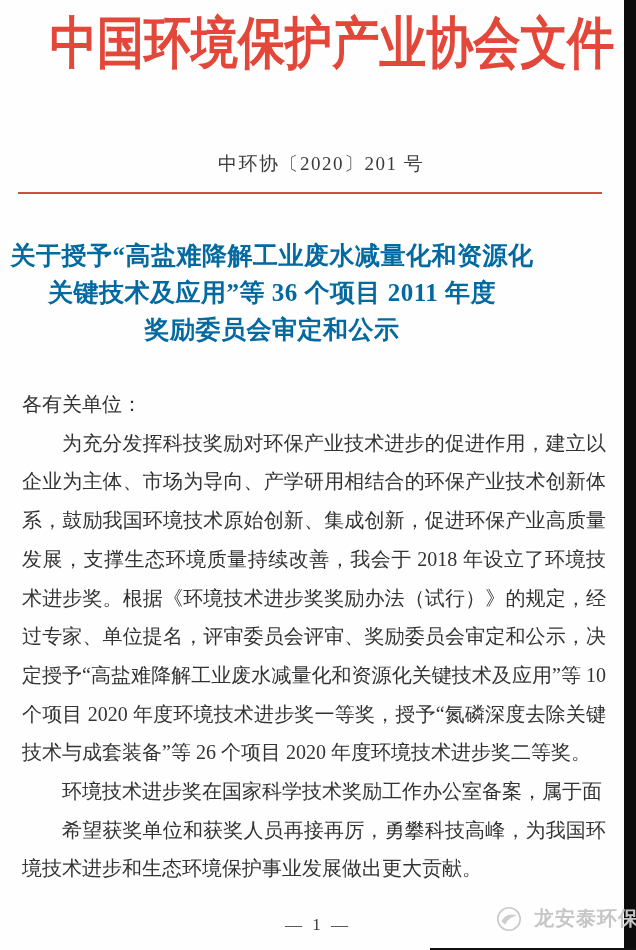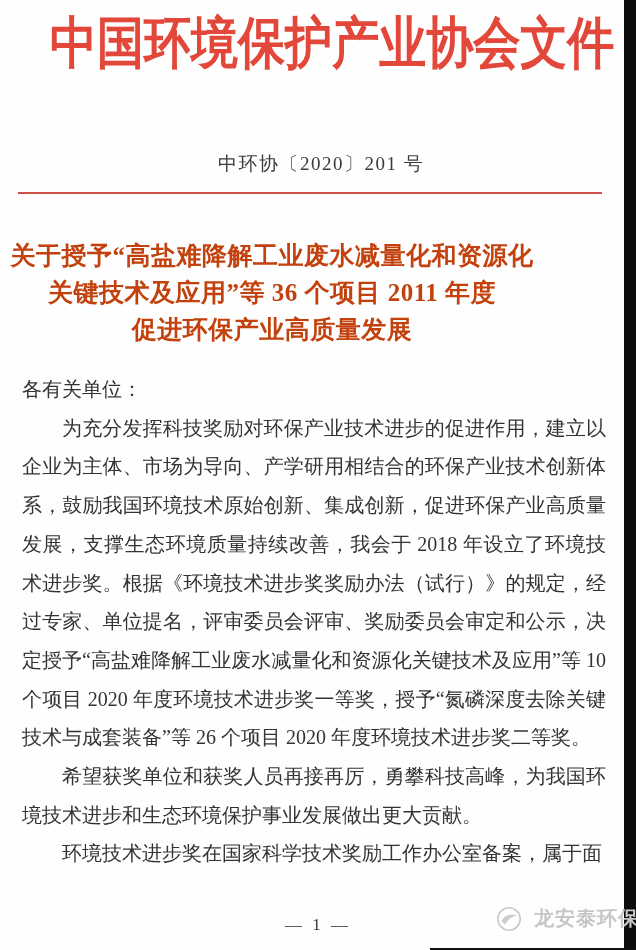--- a/index.html
+++ b/index.html
@@ -68,26 +68,26 @@
   }
   .doc-title {
     position: absolute;
     top: 237px;
     left: 0;
     width: 544px;
     text-align: center;
     font-weight: 700;
     font-size: 25px;
     line-height: 37px;
-    color: #c2410c;
+    color: #0369a1;
     letter-spacing: 0.5px;
   }
   .doc-body {
     position: absolute;
-    top: 370px;
+    top: 385px;
     left: 22px;
     width: 584px;
     font-size: 20px;
     line-height: 38.7px;
     color: #333333;
     text-align: justify;
     text-justify: inter-character;
   }
   .doc-body p {
     margin: 0;
@@ -132,28 +132,28 @@
 
   <div class="red-header">中国环境保护产业协会文件</div>
 
   <div class="doc-number">中环协〔2020〕201 号</div>
 
   <div class="red-rule"></div>
 
   <div class="doc-title">
     <div>关于授予“高盐难降解工业废水减量化和资源化</div>
     <div>关键技术及应用”等 36 个项目 2011 年度</div>
-    <div>促进环保产业高质量发展</div>
+    <div>奖励委员会审定和公示</div>
   </div>
 
   <div class="doc-body">
     <p class="salutation">各有关单位：</p>
     <p class="para">为充分发挥科技奖励对环保产业技术进步的促进作用，建立以企业为主体、市场为导向、产学研用相结合的环保产业技术创新体系，鼓励我国环境技术原始创新、集成创新，促进环保产业高质量发展，支撑生态环境质量持续改善，我会于 2018 年设立了环境技术进步奖。根据《环境技术进步奖奖励办法（试行）》的规定，经过专家、单位提名，评审委员会评审、奖励委员会审定和公示，决定授予“高盐难降解工业废水减量化和资源化关键技术及应用”等 10 个项目 2020 年度环境技术进步奖一等奖，授予“氮磷深度去除关键技术与成套装备”等 26 个项目 2020 年度环境技术进步奖二等奖。</p>
+    <p class="para">环境技术进步奖在国家科学技术奖励工作办公室备案，属于面</p>
     <p class="para">希望获奖单位和获奖人员再接再厉，勇攀科技高峰，为我国环境技术进步和生态环境保护事业发展做出更大贡献。</p>
-    <p class="para">环境技术进步奖在国家科学技术奖励工作办公室备案，属于面</p>
   </div>
 
   <div class="watermark">
     <span>
       <svg width="26" height="26" viewBox="0 0 26 26" fill="none">
         <circle cx="13" cy="13" r="11.2" stroke="#c9c9c9" stroke-width="1.6"></circle>
         <path d="M5.5 15 C 9 9, 15 7, 21 9.5 C 16 10.5, 11 13.5, 9.5 18.5 C 8 17.8, 6.3 16.6, 5.5 15 Z" fill="#cdcdcd"></path>
       </svg>
     </span>
     <span>龙安泰环保</span>

